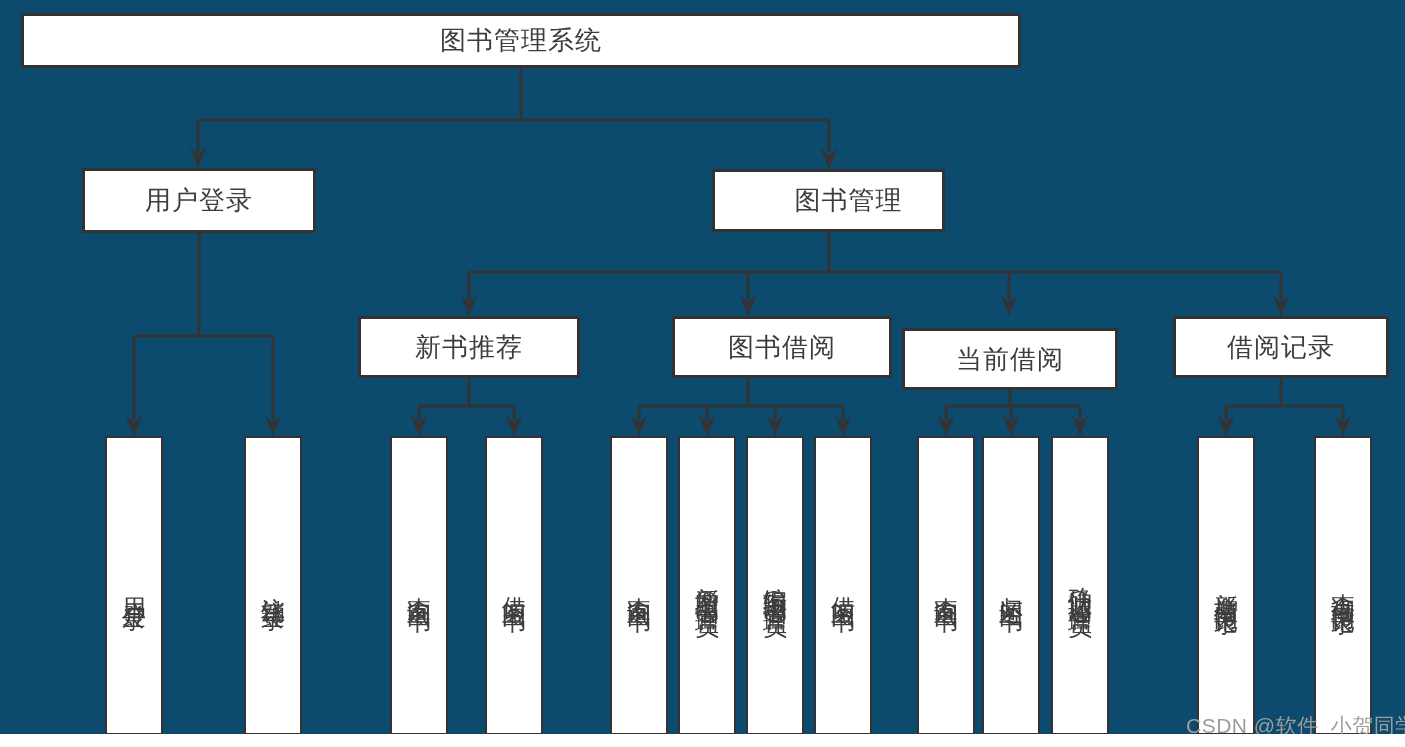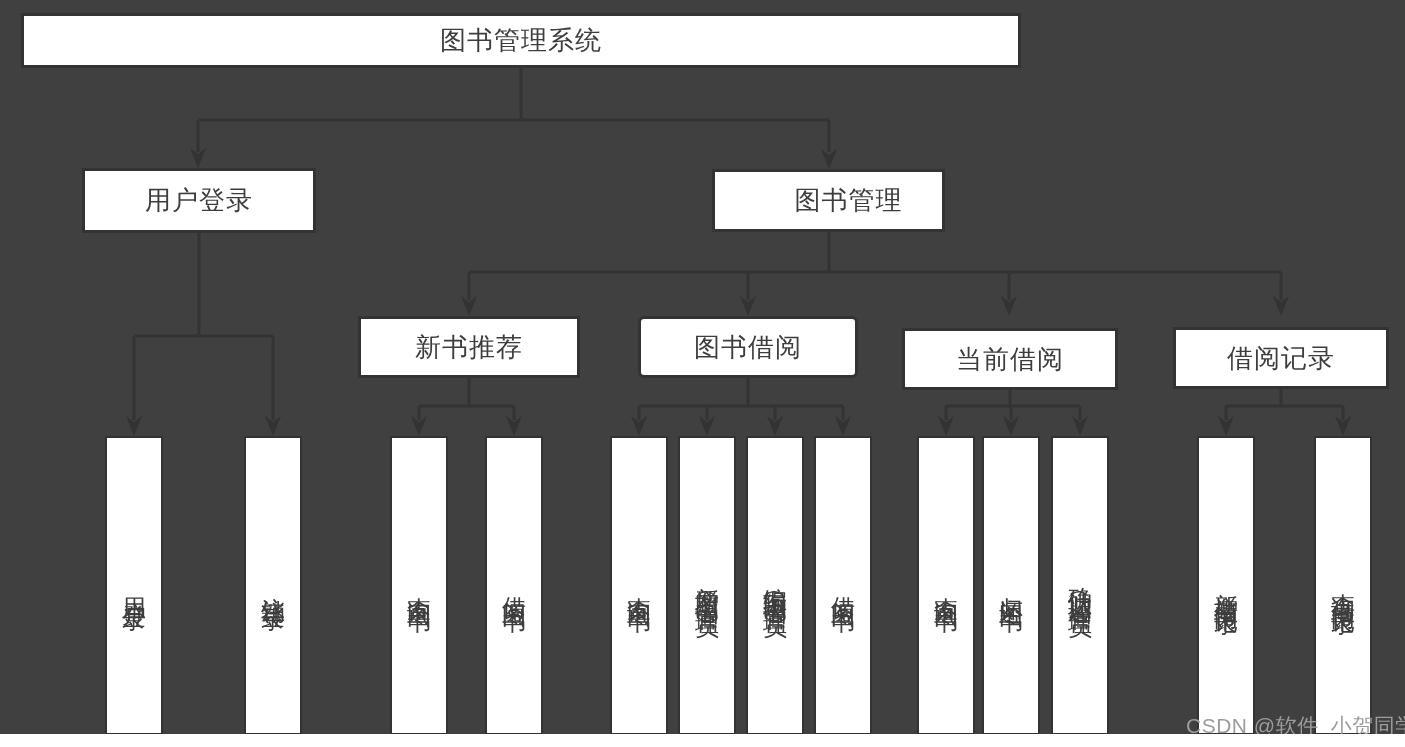--- a/index.html
+++ b/index.html
@@ -4,21 +4,21 @@
 <style>
   html, body {
     margin: 0;
     padding: 0;
     background: #ffffff;
   }
   .canvas {
     position: relative;
     width: 1405px;
     height: 734px;
-    background: #404040;
+    background: #0c4a6e;
     font-family: "Liberation Sans", "DejaVu Sans", sans-serif;
     overflow: hidden;
   }
   .connectors {
     position: absolute;
     left: 0;
     top: 0;
     z-index: 1;
     pointer-events: none;
   }
@@ -95,23 +95,23 @@
       <polygon points="1335,416 1343,422 1351,416 1343,436"></polygon>
     </g>
   </svg>
 
   <div class="node" style="left:21px; top:13px; width:1000px; height:55px;">图书管理系统</div>
 
   <div class="node" style="left:82px; top:168px; width:234px; height:65px;">用户登录</div>
   <div class="node" style="left:712px; top:169px; width:233px; height:63px;padding-left:40px;">图书管理</div>
 
   <div class="node" style="left:358px; top:316px; width:222px; height:62px;font-family:Liberation Mono, monospace;">新书推荐</div>
-  <div class="node" style="left:638px; top:316px; width:220px; height:62px;border-radius:6px;">图书借阅</div>
+  <div class="node" style="left:672px; top:316px; width:220px; height:62px;">图书借阅</div>
   <div class="node" style="left:902px; top:328px; width:216px; height:62px;">当前借阅</div>
-  <div class="node" style="left:1173px; top:327px; width:216px; height:62px;">借阅记录</div>
+  <div class="node" style="left:1173px; top:316px; width:216px; height:62px;">借阅记录</div>
 
   <div class="node leaf" style="left:105px; top:436px; width:58px; height:299px;">
     <span class="vtext">用户登录</span>
   </div>
   <div class="node leaf" style="left:244px; top:436px; width:58px; height:299px;">
     <span class="vtext">注销登录</span>
   </div>
 
   <div class="node leaf" style="left:390px; top:436px; width:58px; height:299px;">
     <span class="vtext">查询图书</span>

